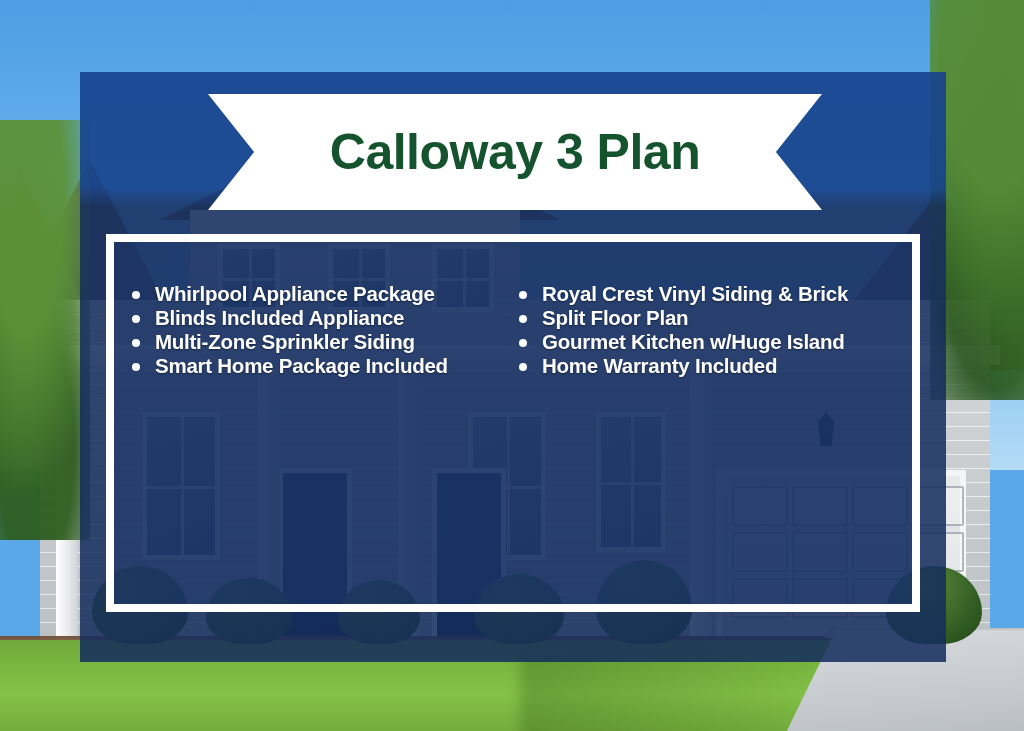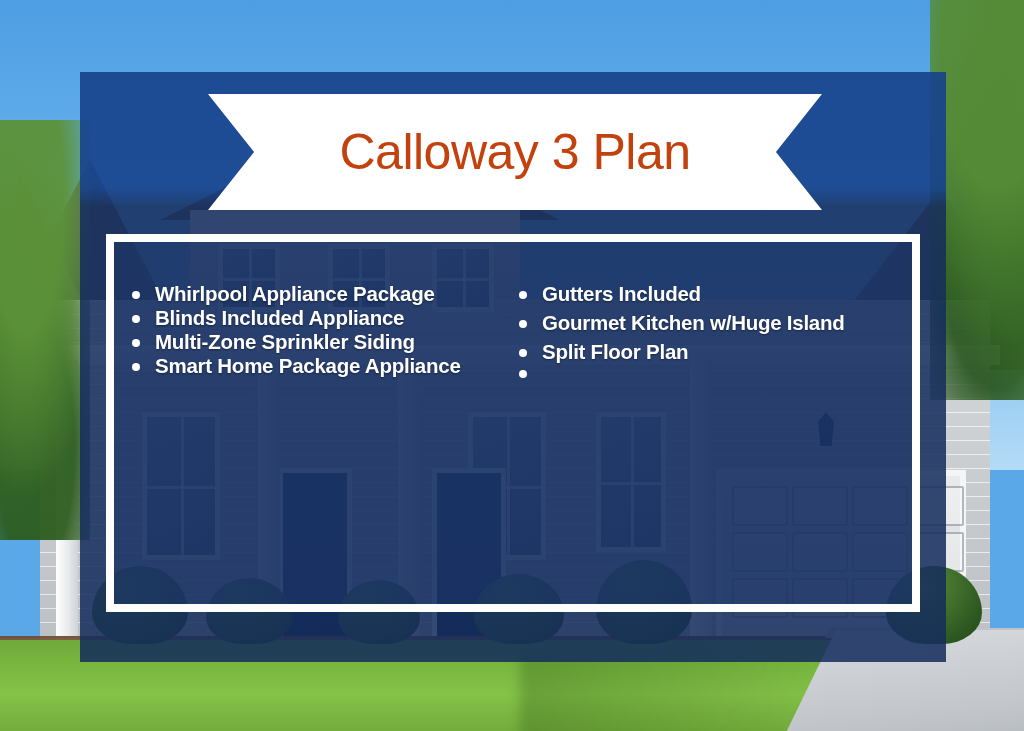--- a/index.html
+++ b/index.html
@@ -236,24 +236,24 @@
     background: #FFFFFF;
     clip-path: polygon(
       0% 0%, 100% 0%,
       92.5% 50%, 100% 100%,
       0% 100%, 7.5% 50%);
     display: flex;
     align-items: center;
     justify-content: center;
   }
   .banner-title {
-    color: #c2410c;
+    color: #14532d;
     font-family: "Liberation Sans", sans-serif;
     font-size: 50px;
-    font-weight: normal;
+    font-weight: bold;
     letter-spacing: -0.5px;
     text-align: center;
     white-space: nowrap;
   }
 
   
   .feature-frame {
     position: absolute;
     left: 106px; top: 234px; width: 814px; height: 378px;
     border: 8px solid #FFFFFF;
@@ -400,38 +400,39 @@
         <div class="feat-item">
           <span class="bullet"></span>
           <span class="feat-text">Blinds Included Appliance</span>
         </div>
         <div class="feat-item">
           <span class="bullet"></span>
           <span class="feat-text">Multi-Zone Sprinkler Siding</span>
         </div>
         <div class="feat-item">
           <span class="bullet"></span>
-          <span class="feat-text">Smart Home Package Appliance</span>
+          <span class="feat-text">Smart Home Package Included</span>
         </div>
       </div>
 
       <div class="feat-col">
         <div class="feat-item">
           <span class="bullet"></span>
-          <span class="feat-text">Gutters Included</span>
+          <span class="feat-text">Royal Crest Vinyl Siding &amp; Brick</span>
+        </div>
+        <div class="feat-item">
+          <span class="bullet"></span>
+          <span class="feat-text">Split Floor Plan</span>
         </div>
         <div class="feat-item">
           <span class="bullet"></span>
           <span class="feat-text">Gourmet Kitchen w/Huge Island</span>
         </div>
         <div class="feat-item">
           <span class="bullet"></span>
-          <span class="feat-text">Split Floor Plan</span>
-        </div>
-        <div class="feat-item">
-          <span class="bullet"></span>
+          <span class="feat-text">Home Warranty Included</span>
         </div>
       </div>
 
     </div>
   </div>
 
 </div>
 
 </body></html>

